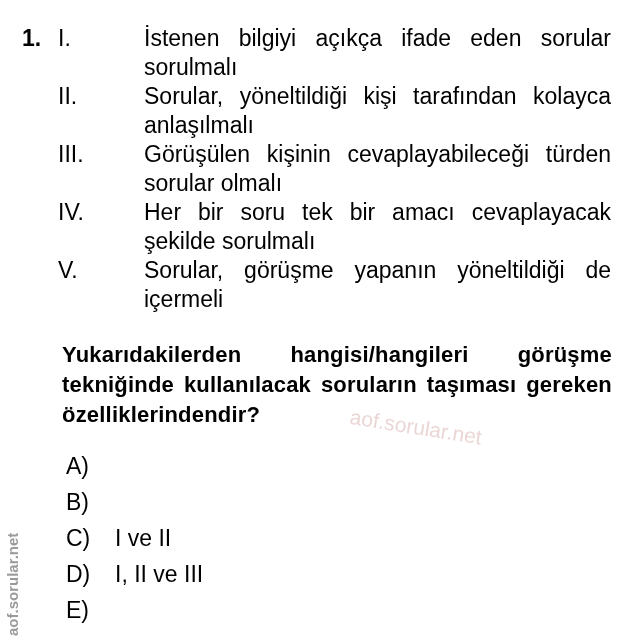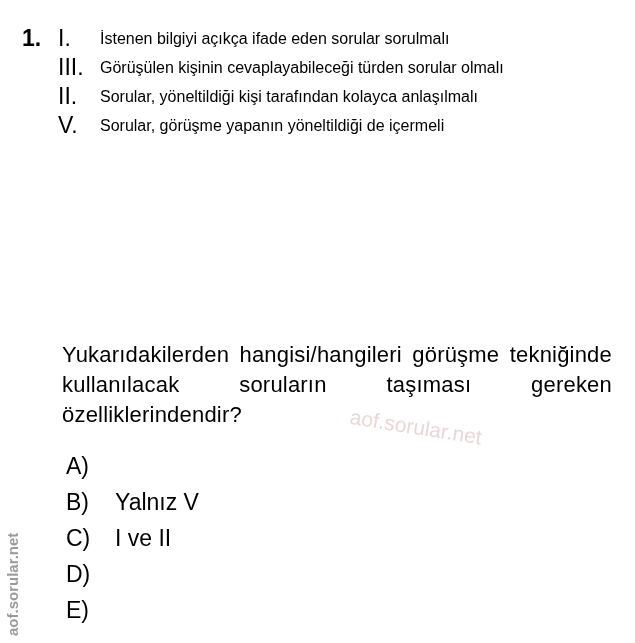--- a/index.html
+++ b/index.html
@@ -34,31 +34,32 @@
       align-items: flex-start;
     }
     .roman {
       width: 42px;
       flex: 0 0 42px;
       font-size: 23px;
       line-height: 29px;
     }
     .stmt-text {
       flex: 1;
-      font-size: 16px;
+      font-size: 23px;
       line-height: 29px;
       text-align: justify;
+      margin-left: 44px;
     }
     .question {
       position: absolute;
       left: 62px;
       top: 340px;
       width: 550px;
       font-size: 22px;
-      font-weight: normal;
+      font-weight: bold;
       line-height: 30px;
       text-align: justify;
       letter-spacing: 0.2px;
     }
     .options {
       position: absolute;
       left: 66px;
       top: 448px;
     }
     .option {
@@ -98,50 +99,54 @@
 <body>
 
 <div class="q-number">1.</div>
 
 <div class="statements">
   <div class="statement">
     <span class="roman">I.</span>
     <span class="stmt-text">İstenen bilgiyi açıkça ifade eden sorular sorulmalı</span>
   </div>
   <div class="statement">
+    <span class="roman">II.</span>
+    <span class="stmt-text">Sorular, yöneltildiği kişi tarafından kolayca anlaşılmalı</span>
+  </div>
+  <div class="statement">
     <span class="roman">III.</span>
     <span class="stmt-text">Görüşülen kişinin cevaplayabileceği türden sorular olmalı</span>
   </div>
   <div class="statement">
-    <span class="roman">II.</span>
-    <span class="stmt-text">Sorular, yöneltildiği kişi tarafından kolayca anlaşılmalı</span>
+    <span class="roman">IV.</span>
+    <span class="stmt-text">Her bir soru tek bir amacı cevaplayacak şekilde sorulmalı</span>
   </div>
   <div class="statement">
     <span class="roman">V.</span>
     <span class="stmt-text">Sorular, görüşme yapanın yöneltildiği de içermeli</span>
   </div>
 </div>
 
 <div class="question">Yukarıdakilerden hangisi/hangileri görüşme tekniğinde kullanılacak soruların taşıması gereken özelliklerindendir?</div>
 
 <div class="watermark-diag">aof.sorular.net</div>
 
 <div class="options">
   <div class="option">
     <span class="opt-letter">A)</span>
   </div>
   <div class="option">
     <span class="opt-letter">B)</span>
-    <span>Yalnız V</span>
   </div>
   <div class="option">
     <span class="opt-letter">C)</span>
     <span>I ve II</span>
   </div>
   <div class="option">
     <span class="opt-letter">D)</span>
+    <span>I, II ve III</span>
   </div>
   <div class="option">
     <span class="opt-letter">E)</span>
   </div>
 </div>
 
 <div class="watermark-side">aof.sorular.net</div>
 
 </body></html>

